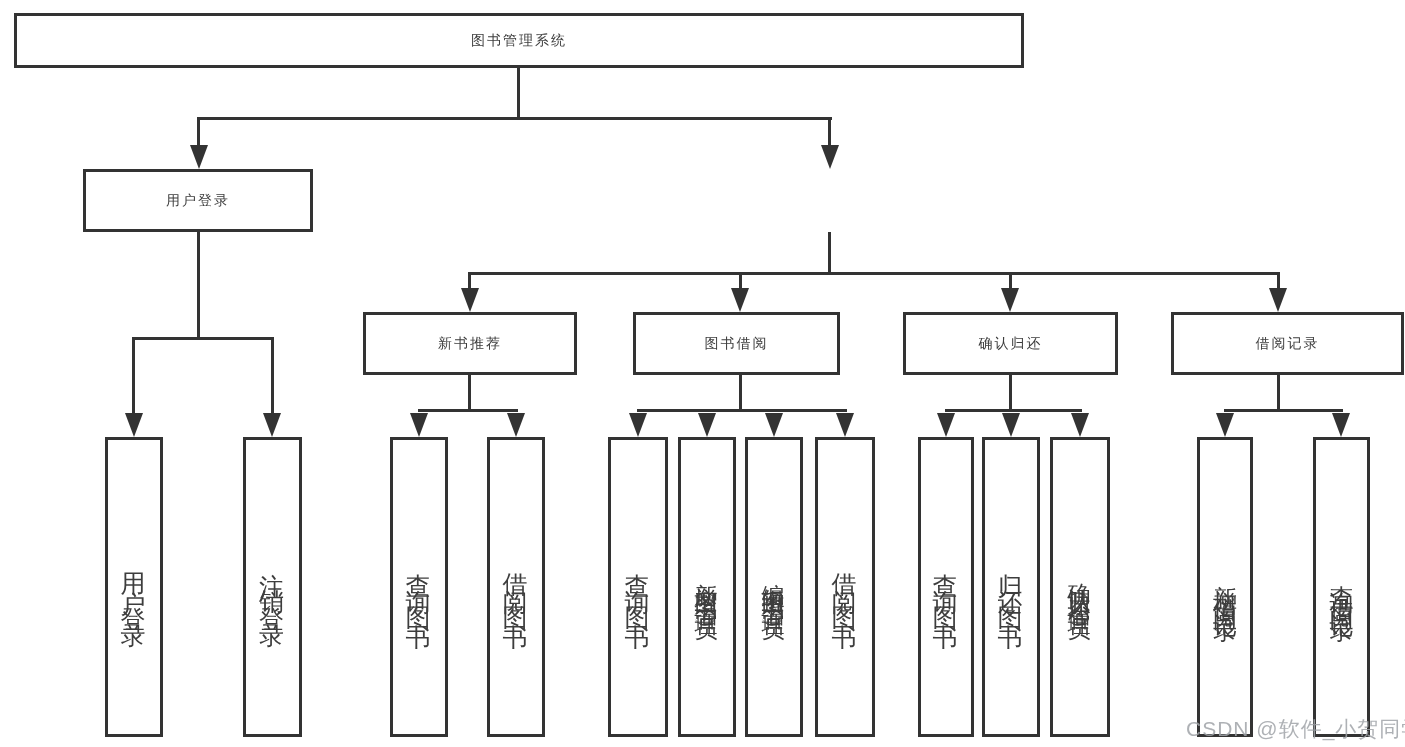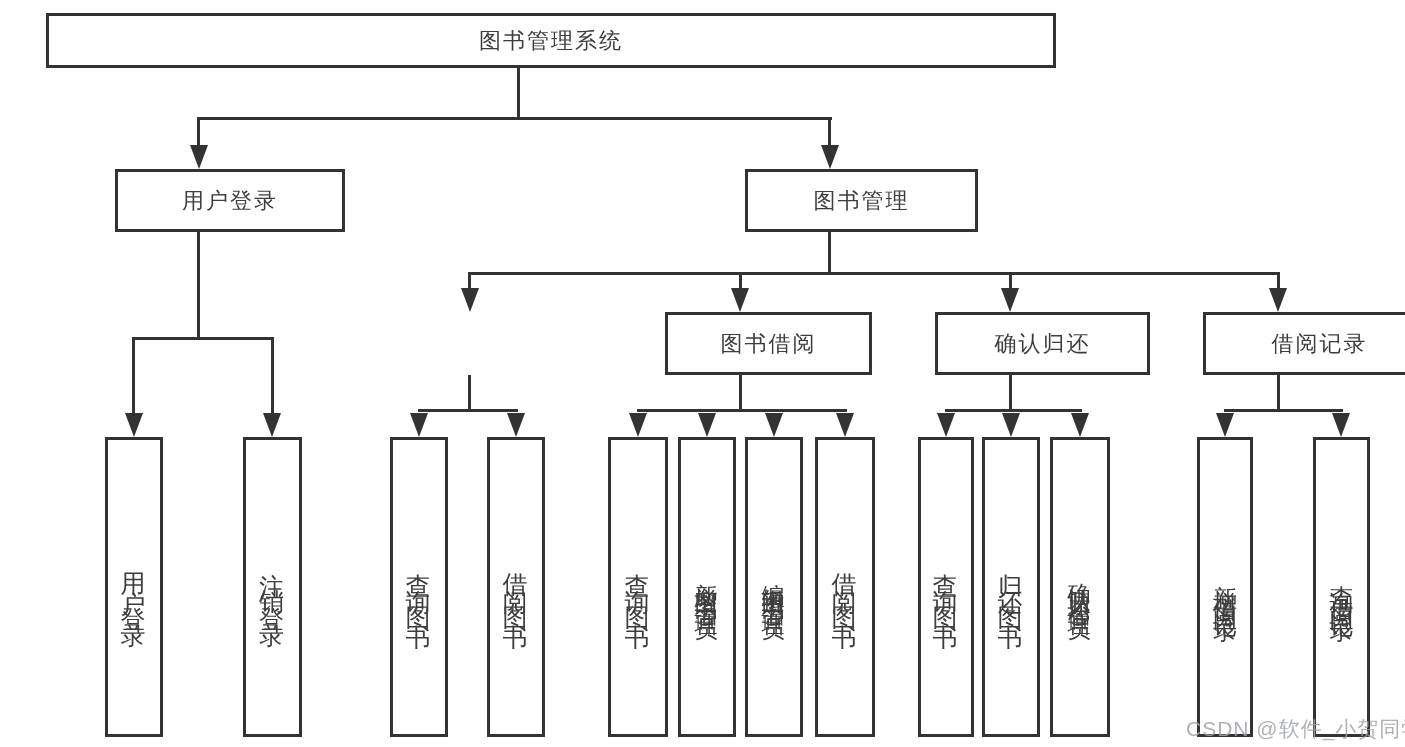--- a/index.html
+++ b/index.html
@@ -5,21 +5,21 @@
   html,body{margin:0;padding:0;background:#ffffff;}
   .canvas{
     position:relative;width:1405px;height:747px;background:#ffffff;overflow:hidden;
     font-family:"Liberation Sans","DejaVu Sans",sans-serif;
   }
   .box{
     position:absolute;background:#ffffff;border:3px solid #333333;box-sizing:border-box;
     display:flex;align-items:center;justify-content:center;
     color:#3d3d3d;z-index:2;
   }
-  .hbox{font-size:22px;letter-spacing:2px;white-space:nowrap;margin-left:32px;}
+  .hbox{font-size:14px;letter-spacing:2px;white-space:nowrap;}
   .vbox{
     writing-mode:vertical-rl;text-orientation:mixed;white-space:nowrap;
     font-size:25px;
   }
   .sp4{letter-spacing:17px;}
   .sp6{font-size:24px;letter-spacing:7px;}
   .sp9{font-size:23px;letter-spacing:5px;}
   .hline{position:absolute;height:3px;background:#333333;z-index:1;}
   .vline{position:absolute;width:3px;background:#333333;z-index:1;}
   .arrow{
@@ -81,22 +81,22 @@
   <div class="arrow" style="left:1071px;top:413px;"></div>
 
   <div class="vline" style="left:1277px;top:375px;height:34px;"></div>
   <div class="hline" style="left:1224px;top:409px;width:119px;"></div>
   <div class="arrow" style="left:1216px;top:413px;"></div>
   <div class="arrow" style="left:1332px;top:413px;"></div>
 
   <div class="box hbox" style="left:14px;top:13px;width:1010px;height:55px;">图书管理系统</div>
 
   <div class="box hbox" style="left:83px;top:169px;width:230px;height:63px;">用户登录</div>
-  <div class="box hbox" style="left:713px;top:169px;width:233px;height:63px;">图书管理</div>
 
+  <div class="box hbox" style="left:363px;top:312px;width:214px;height:63px;">新书推荐</div>
   <div class="box hbox" style="left:633px;top:312px;width:207px;height:63px;">图书借阅</div>
   <div class="box hbox" style="left:903px;top:312px;width:215px;height:63px;">确认归还</div>
   <div class="box hbox" style="left:1171px;top:312px;width:233px;height:63px;">借阅记录</div>
 
   <div class="box vbox sp4" style="left:105px;top:437px;width:58px;height:300px;">用户登录</div>
   <div class="box vbox sp4" style="left:243px;top:437px;width:59px;height:300px;">注销登录</div>
 
   <div class="box vbox sp4" style="left:390px;top:437px;width:58px;height:300px;">查询图书</div>
   <div class="box vbox sp4" style="left:487px;top:437px;width:58px;height:300px;">借阅图书</div>
 

